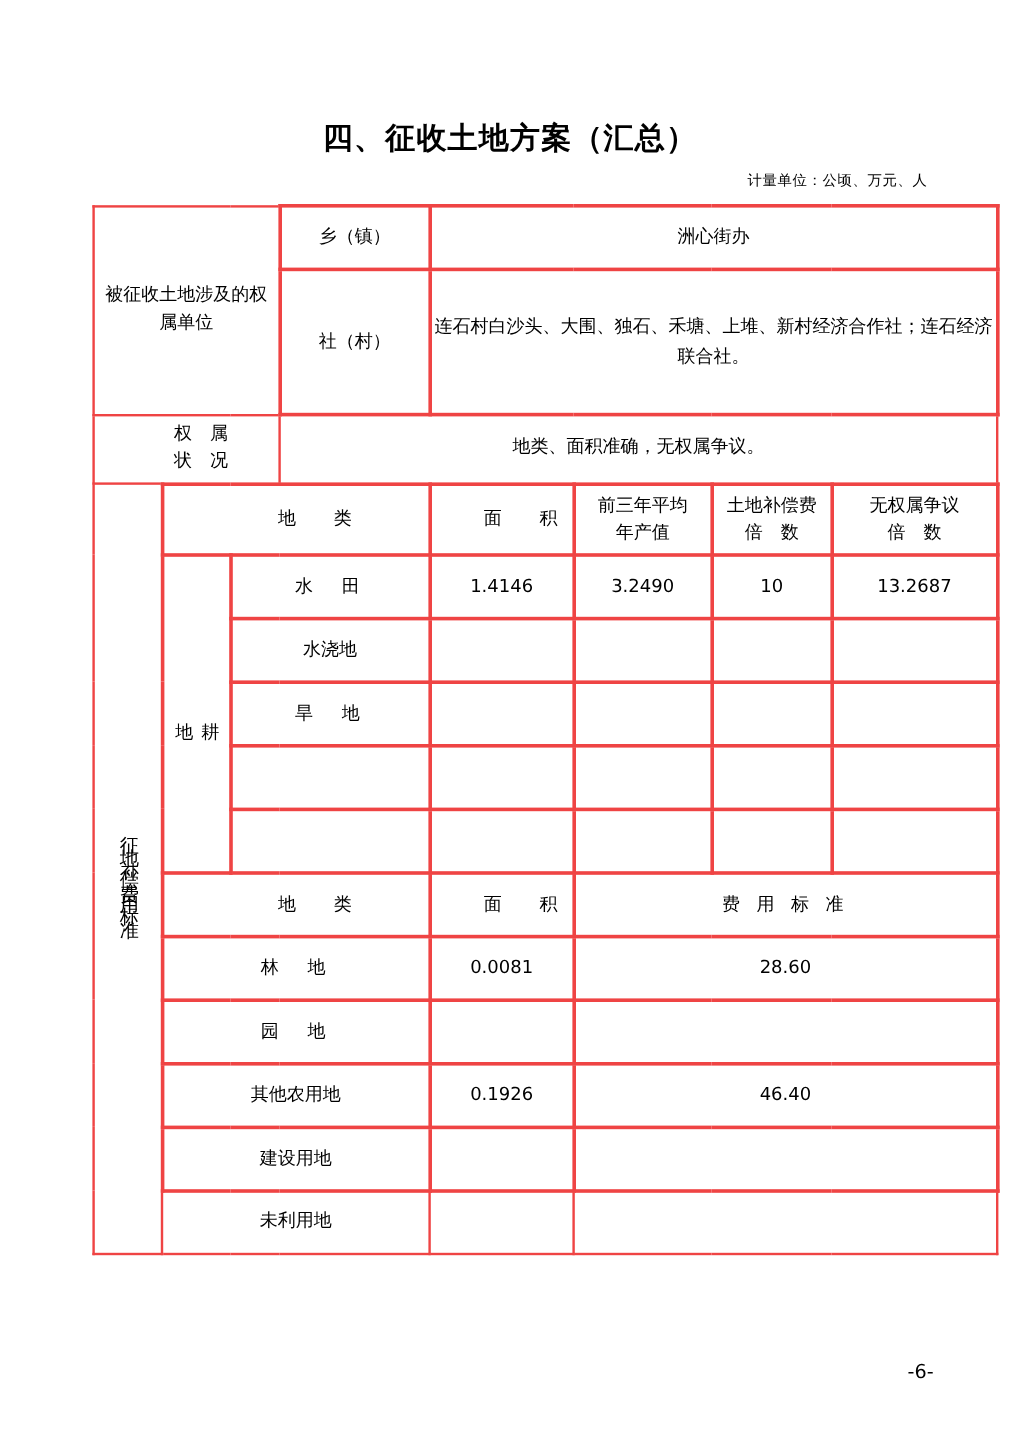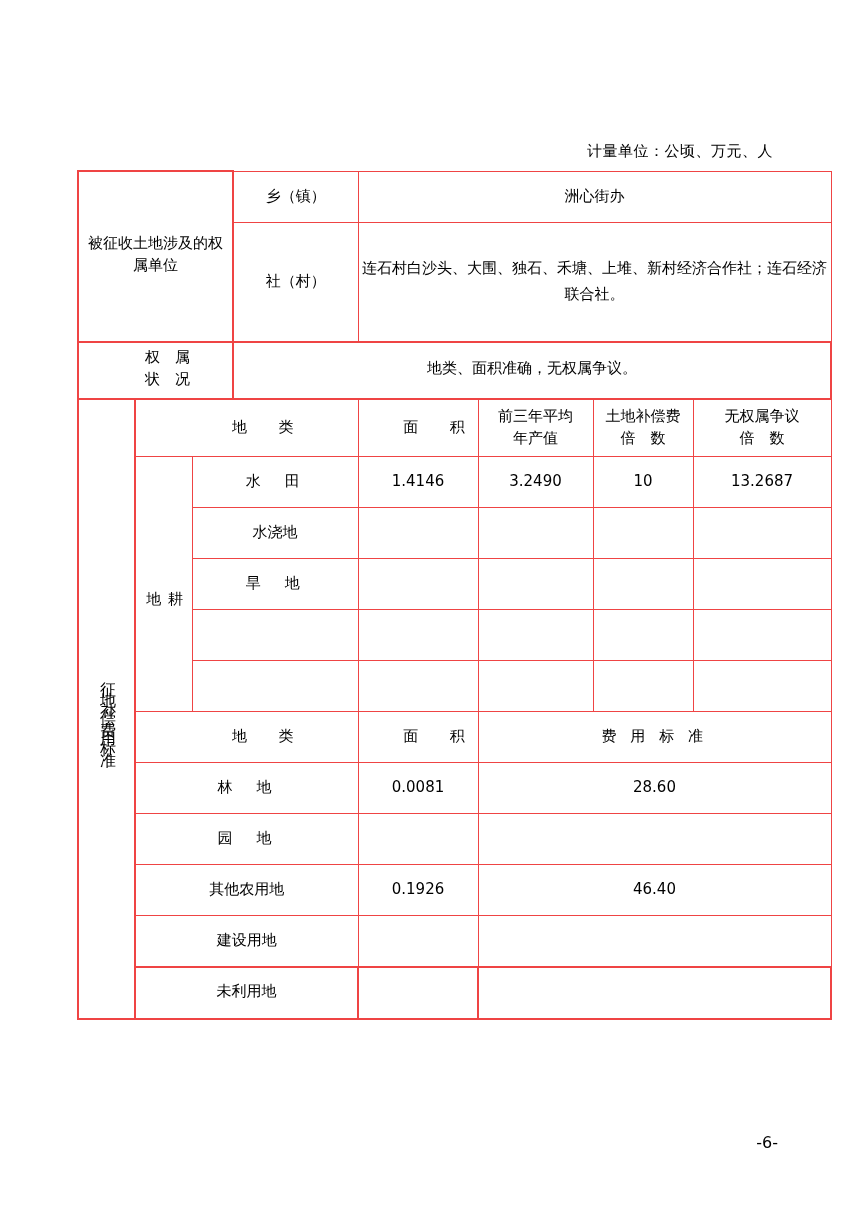--- a/index.html
+++ b/index.html
@@ -15,32 +15,32 @@
 
   .title{
     position:absolute;left:0;top:98px;width:850px;
     text-align:center;
     font-size:25px;font-weight:bold;
     letter-spacing:1px;
     font-family:"DejaVu Sans","Liberation Sans",sans-serif;
   }
   .unit-line{
     position:absolute;right:77px;top:142px;
-    font-size:15px;
+    font-size:12px;
     letter-spacing:0.5px;
   }
 
   table.doc{
     position:absolute;left:77px;top:170px;
     width:696px;
     border-collapse:collapse;
     table-layout:fixed;
   }
   table.doc td{
-    border:1px solid #ef4444;
+    border:3px solid #ef4444;
     padding:0;
     font-size:15px;
     text-align:center;
     vertical-align:middle;
     line-height:1.45;
   }
   .outer-b{border-width:2px !important;font-family:Liberation Mono, monospace;}
 
   .cellpad{padding:6px 8px;}
   .left-txt{text-align:left;padding:6px 10px;}
@@ -75,20 +75,21 @@
   .footer{
     position:absolute;right:72px;top:1133px;
     font-size:16px;
   }
 </style>
 </head>
 <body>
 
 <div class="page">
 
+  <div class="title">四、征收土地方案（汇总）</div>
   <div class="unit-line">计量单位：公顷、万元、人</div>
 
   <table class="doc">
     <colgroup>
       <col style="width:57px">
       <col style="width:57px">
       <col style="width:41px">
       <col style="width:125px">
       <col style="width:120px">
       <col style="width:115px">

